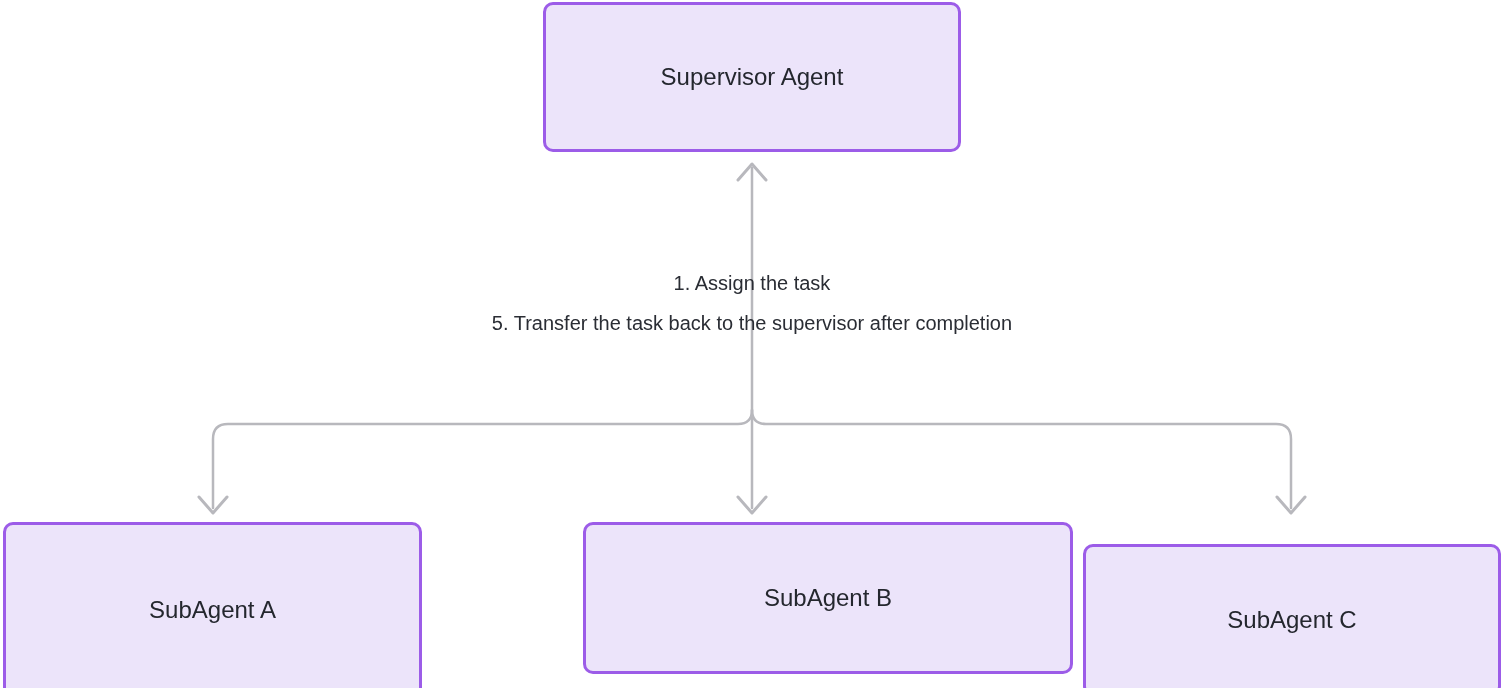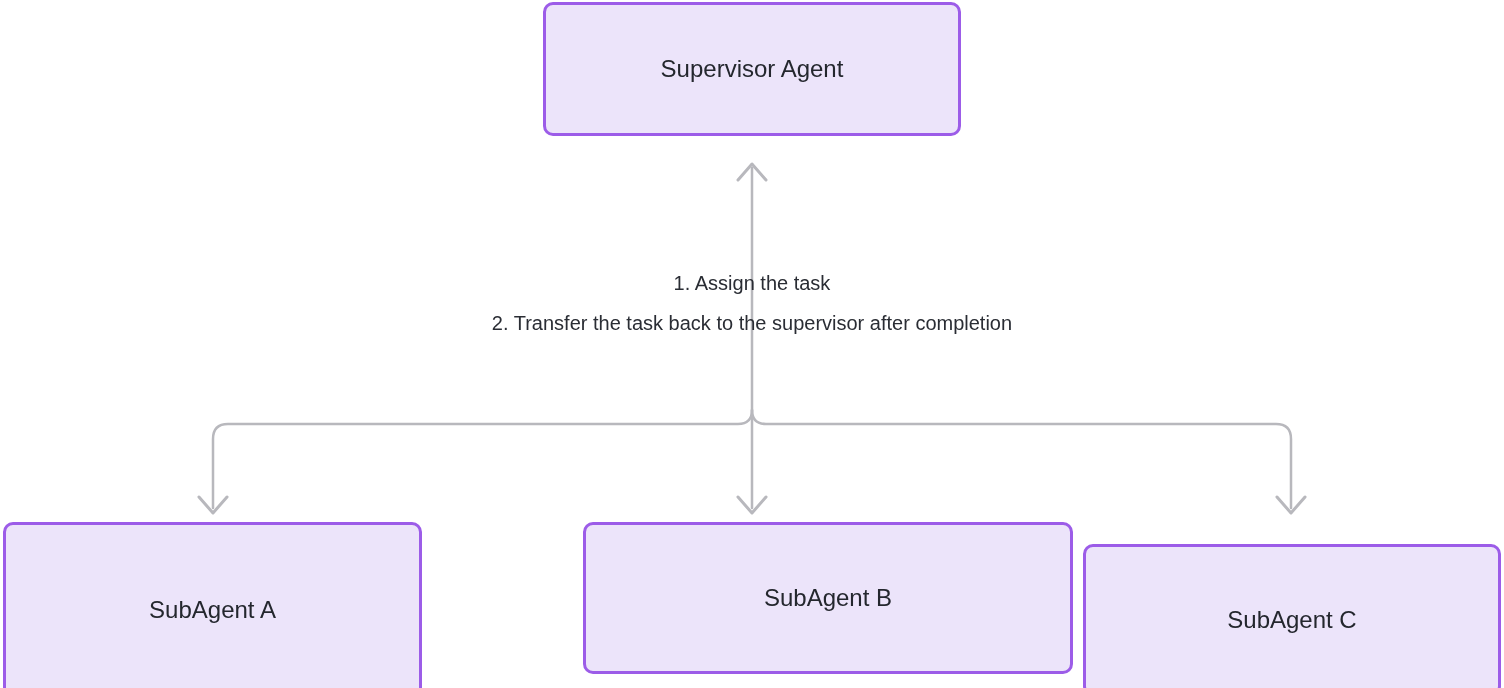--- a/index.html
+++ b/index.html
@@ -47,21 +47,21 @@
     background: var(--node-fill);
     border: 3px solid var(--node-border);
     border-radius: 10px;
     display: flex;
     align-items: center;
     justify-content: center;
     color: var(--node-text);
     font-size: 24px;
     text-align: center;
   }
-  .node-supervisor { left: 543px; top: 2px;   width: 418px; height: 134px; }
+  .node-supervisor { left: 543px; top: 2px;   width: 418px; height: 150px; }
   .node-a          { left: 3px;   top: 522px; width: 419px; height: 176px; }
   .node-b          { left: 543px; top: 522px; width: 490px; height: 152px; margin-left: 40px; }
   .node-c          { left: 1083px;top: 544px; width: 418px; height: 152px; }
 
   .edge-label {
     position: absolute;
     left: 0; top: 263px;
     width: 1504px;
     text-align: center;
     color: var(--label-text);
@@ -83,21 +83,21 @@
     <path class="edge-path" d="M 1291 508 L 1291 439 Q 1291 424 1276 424 L 766 424 Q 752 424 752 410"></path>
 
     <polyline class="arrowhead" points="738,180 752,164 766,180"></polyline>
     <polyline class="arrowhead" points="199,497 213,513 227,497"></polyline>
     <polyline class="arrowhead" points="738,497 752,513 766,497"></polyline>
     <polyline class="arrowhead" points="1277,497 1291,513 1305,497"></polyline>
   </svg>
 
   <div class="edge-label">
     <div>1. Assign the task</div>
-    <div>2. Transfer the task back to the supervisor after completion</div>
+    <div>5. Transfer the task back to the supervisor after completion</div>
   </div>
 
   <div class="node node-supervisor">
     <span>Supervisor Agent</span>
   </div>
 
   <div class="node node-a">
     <span>SubAgent A</span>
   </div>
 

